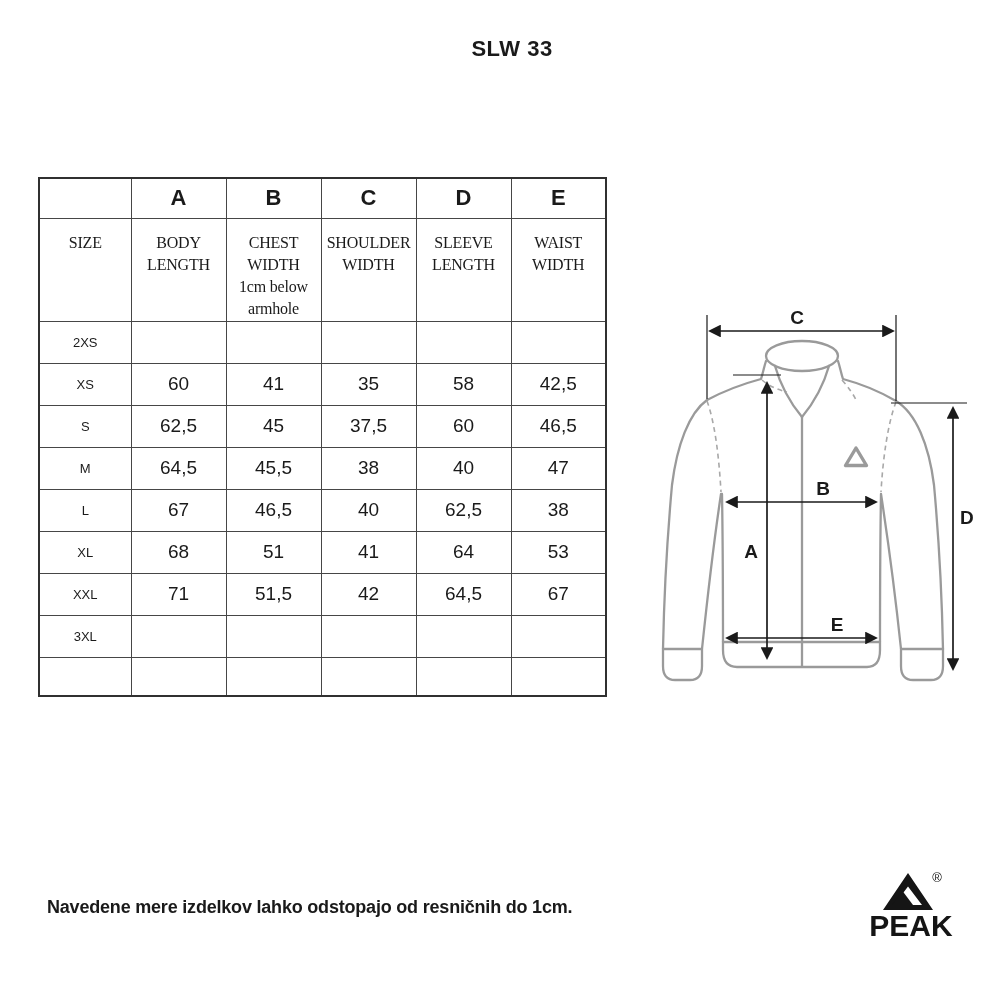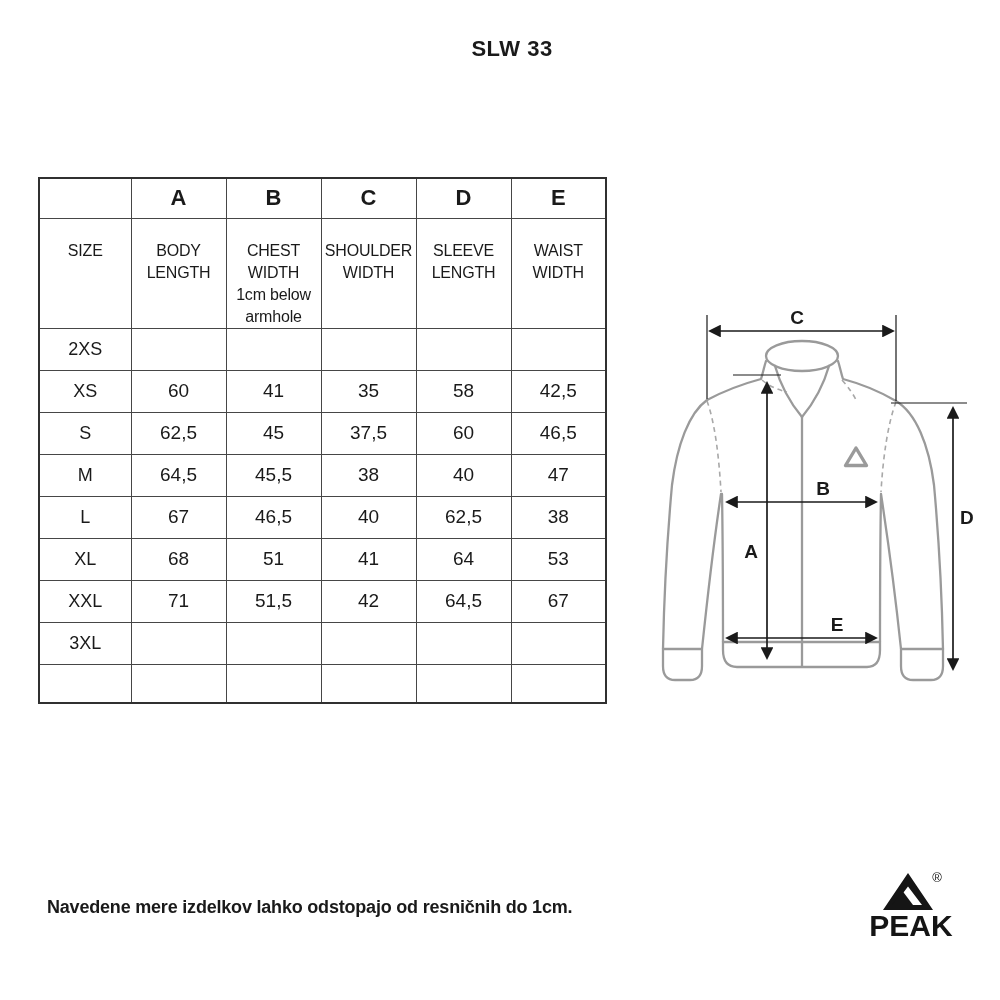--- a/index.html
+++ b/index.html
@@ -17,27 +17,27 @@
     border: 2px solid #303030;
   }
   table.size-table td, table.size-table th {
     border: 1px solid #464646; text-align: center; vertical-align: middle;
     font-weight: normal; overflow: hidden;
   }
   tr.letters-row { height: 40px; }
   tr.letters-row th { font-size: 22px; font-weight: bold; }
   tr.labels-row { height: 103px; }
   tr.labels-row td {
-    vertical-align: top; padding-top: 21px; font-size: 16px; line-height: 22px;
-    white-space: pre-line; letter-spacing: -0.2px;
+    vertical-align: top; padding-top: 13px; font-size: 16px; line-height: 22px;
+    white-space: pre-line; letter-spacing: -0.2px; font-family: Liberation Serif, serif;
   }
   tbody tr { height: 42px; }
   tbody tr:last-child { height: 39px; }
   tbody td { font-size: 19px; }
-  tbody td.size-cell { font-size: 18px; }
+  tbody td.size-cell { font-size: 13px; }
 
   .footer-note {
     position: absolute; left: 33px; top: 897px;
     font-size: 18px; font-weight: bold; letter-spacing: -0.2px; margin-left: 14px;
   }
 
   .jacket-diagram { position: absolute; left: 645px; top: 295px; }
   .brand-logo { position: absolute; left: 850px; top: 860px; }
 
   svg text.dim-label { font-family: "Liberation Sans", sans-serif; font-size: 19px; font-weight: bold; fill: #1a1a1a; }

